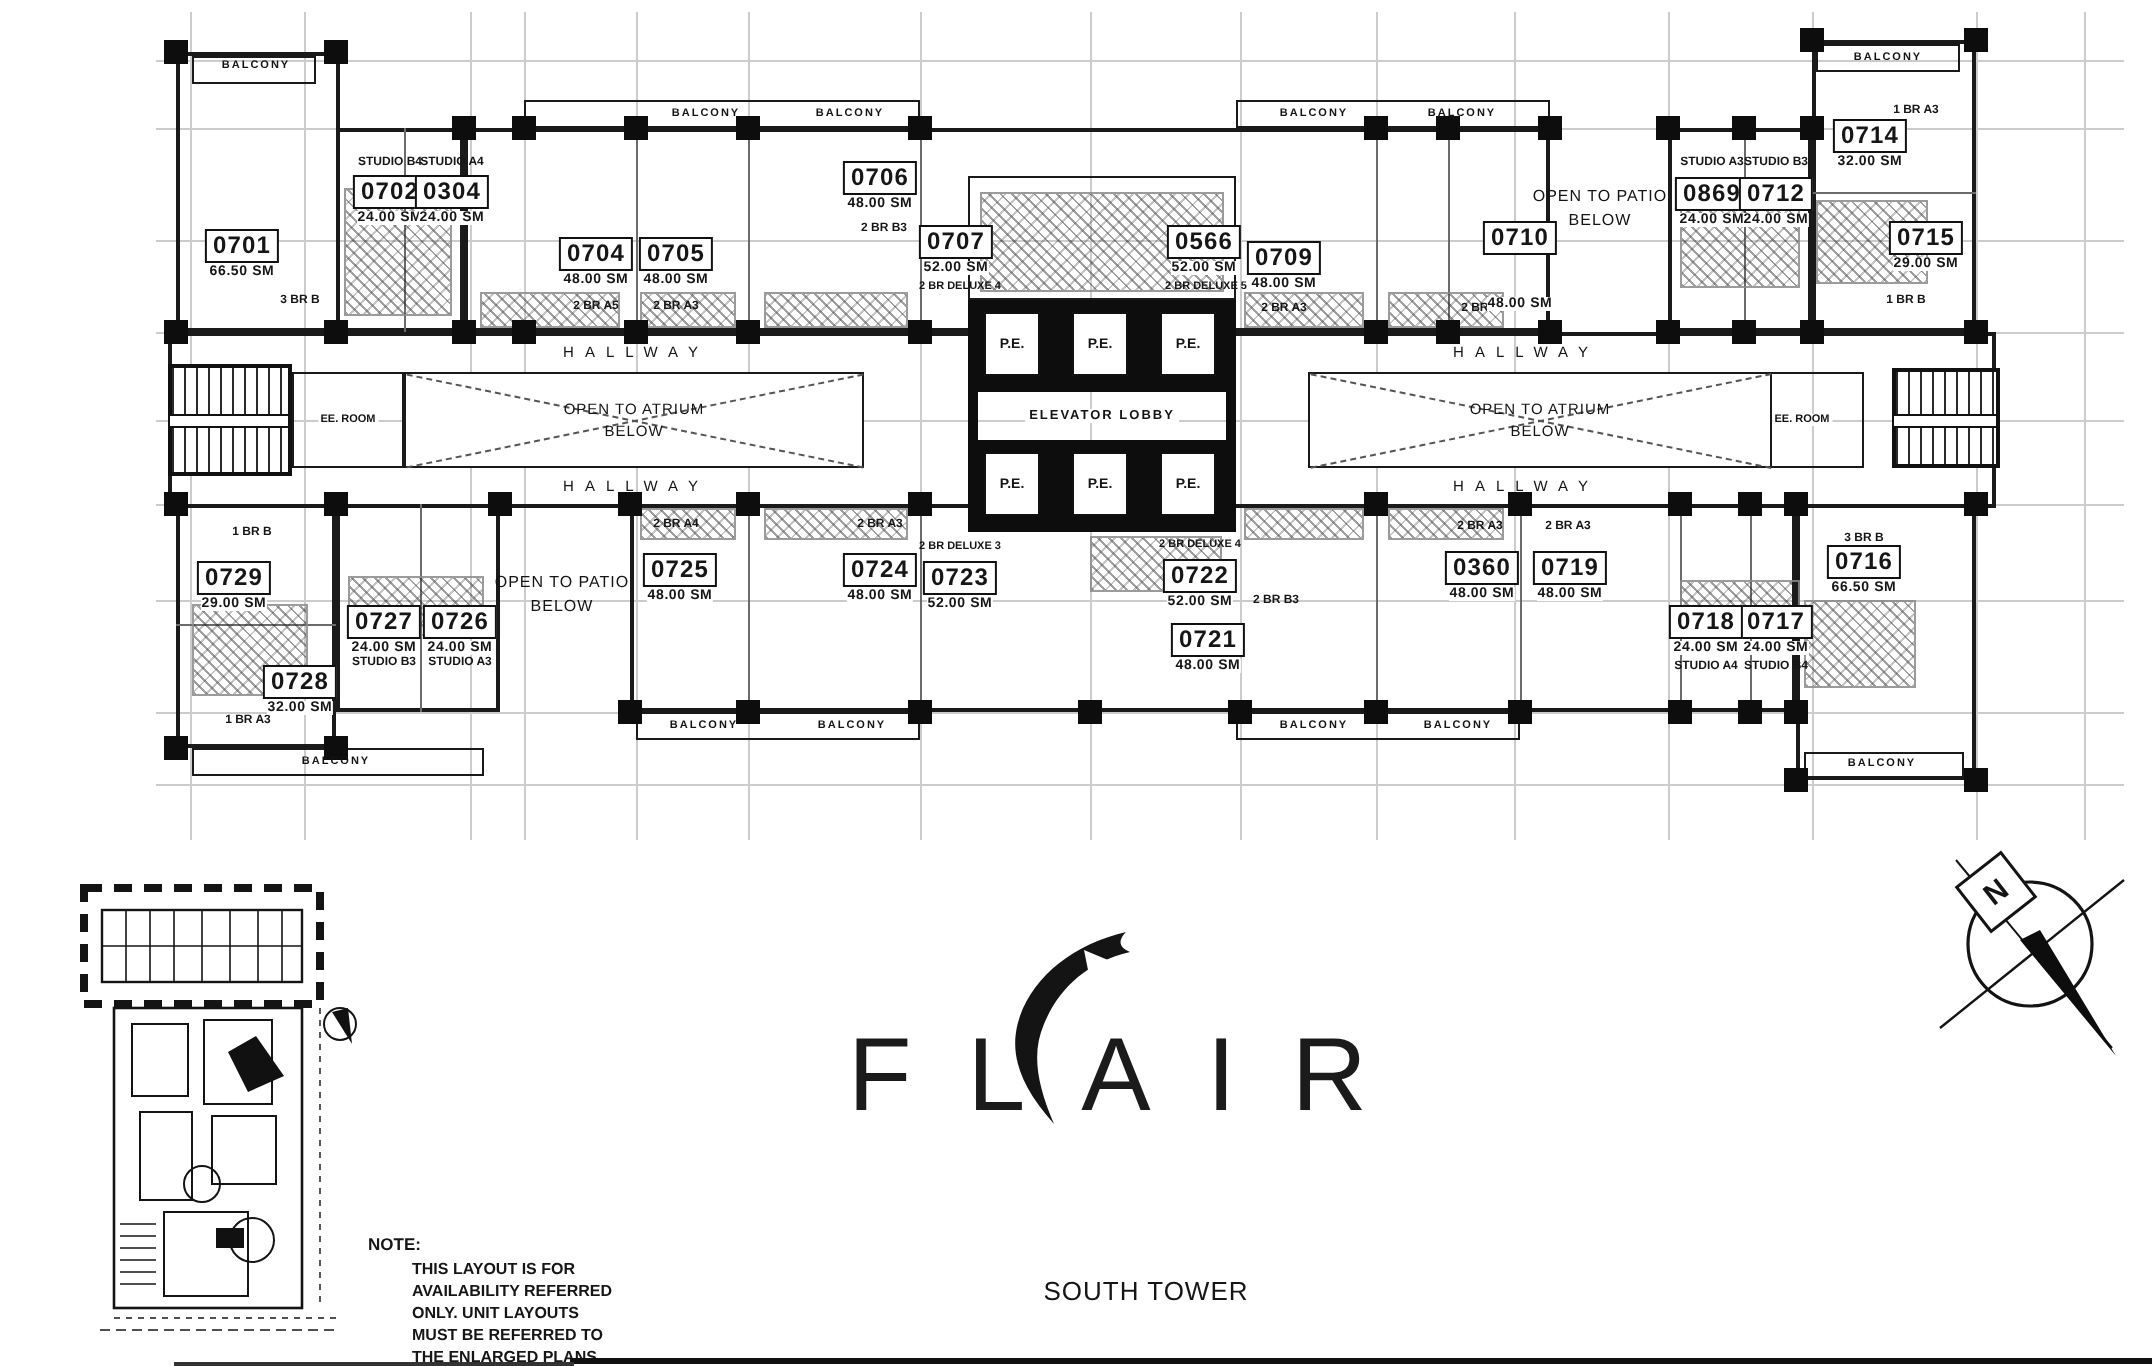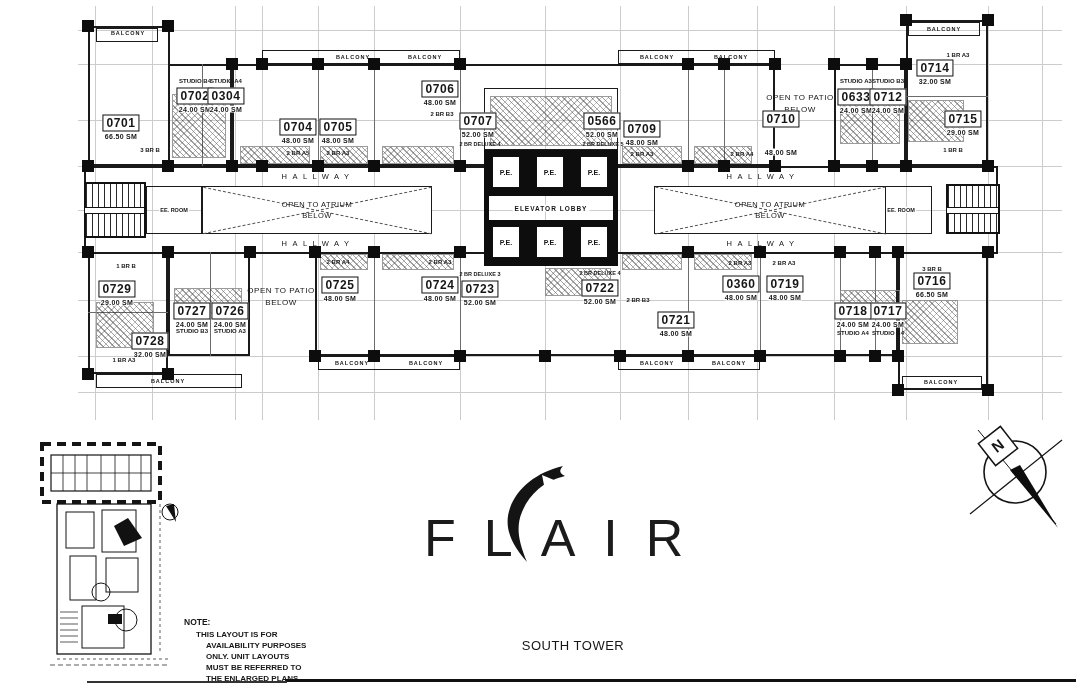--- a/index.html
+++ b/index.html
@@ -278,27 +278,27 @@
       <div class="unit" style="left: 602px; top: 125px;">
         <div class="ubox">0566</div>
         <div class="uarea">52.00 SM</div>
       </div>
       <div class="utype nw" style="left: 603px; top: 144px;">2 BR DELUXE 5</div>
       <div class="unit" style="left: 642px; top: 133px;">
         <div class="ubox">0709</div>
         <div class="uarea">48.00 SM</div>
       </div>
       <div class="utype" style="left: 642px; top: 155px;">2 BR A3</div>
-      <div class="unit" style="left: 781px; top: 133px; gap: 20px;">
+      <div class="unit" style="left: 760px; top: 133px; gap: 20px;">
         <div class="ubox">0710</div>
         <div class="uarea">48.00 SM</div>
       </div>
       <div class="utype" style="left: 742px; top: 155px;">2 BR A4</div>
       <div class="unit" style="left: 856px; top: 101px;">
-        <div class="ubox">0633</div>
+        <div class="ubox">0869</div>
         <div class="uarea">24.00 SM</div>
       </div>
       <div class="utype" style="left: 856px; top: 82px;">STUDIO A3</div>
       <div class="unit" style="left: 888px; top: 101px;">
         <div class="ubox">0712</div>
         <div class="uarea">24.00 SM</div>
       </div>
       <div class="utype" style="left: 888px; top: 82px;">STUDIO B3</div>
       <div class="unit" style="left: 935px; top: 72px;">
         <div class="ubox">0714</div>
@@ -328,21 +328,21 @@
       <div class="unit" style="left: 785px; top: 288px;">
         <div class="ubox">0719</div>
         <div class="uarea">48.00 SM</div>
       </div>
       <div class="utype" style="left: 784px; top: 264px;">2 BR A3</div>
       <div class="unit" style="left: 741px; top: 288px;">
         <div class="ubox">0360</div>
         <div class="uarea">48.00 SM</div>
       </div>
       <div class="utype" style="left: 740px; top: 264px;">2 BR A3</div>
-      <div class="unit" style="left: 676px; top: 324px;">
+      <div class="unit" style="left: 604px; top: 324px;">
         <div class="ubox">0721</div>
         <div class="uarea">48.00 SM</div>
       </div>
       <div class="utype" style="left: 638px; top: 301px;">2 BR B3</div>
       <div class="unit" style="left: 600px; top: 292px;">
         <div class="ubox">0722</div>
         <div class="uarea">52.00 SM</div>
       </div>
       <div class="utype nw" style="left: 600px; top: 273px;">2 BR DELUXE 4</div>
       <div class="unit" style="left: 480px; top: 293px;">
@@ -420,22 +420,22 @@
       <rect x="78" y="180" width="14" height="10" fill="#111" stroke="none"></rect>
       <g>
         <circle cx="140" cy="78" r="8" stroke-width="1"></circle>
         <polygon points="136,72 144,70 146,88" fill="#111" stroke="none"></polygon>
       </g>
     </g>
   </svg>
   <div class="keyplan-label" style="left:36px;top:666px;">KEY PLAN</div>
 
   <div class="note-head" style="left:184px;top:617px;">NOTE:</div>
-  <div class="note-line" style="left:196px;top:629px;">THIS LAYOUT IS FOR</div>
-  <div class="note-line" style="left:206px;top:640px;">AVAILABILITY PURPOSES</div>
+  <div class="note-line" style="left:206px;top:629px;">THIS LAYOUT IS FOR</div>
+  <div class="note-line" style="left:206px;top:640px;">AVAILABILITY REFERRED</div>
   <div class="note-line" style="left:206px;top:651px;">ONLY.  UNIT LAYOUTS</div>
   <div class="note-line" style="left:206px;top:662px;">MUST BE REFERRED TO</div>
   <div class="note-line" style="left:206px;top:673px;">THE ENLARGED PLANS.</div>
 
   <svg class="abs" style="left:497px;top:464px;z-index:9;" width="90" height="104" viewBox="0 0 90 104">
     <path d="M 66 2 C 40 8, 20 24, 13 44 C 7 61, 12 78, 30 98 C 21 77, 19 62, 25 48 C 32 31, 46 17, 68 12 C 61 9, 63 5, 66 2 Z" fill="#141414"></path>
     <polygon points="45,11 69,21 49,31" fill="#ffffff"></polygon>
   </svg>
   <div class="logo-word" style="left:424px;top:508px;">FLAIR</div>
 

